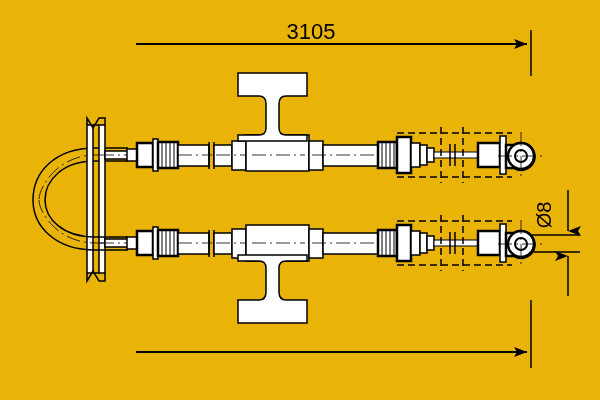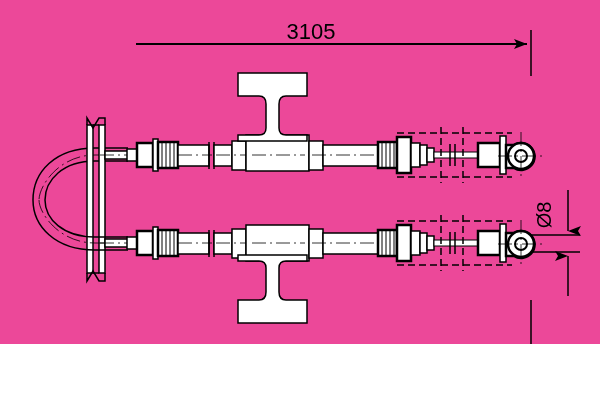--- a/index.html
+++ b/index.html
@@ -3,22 +3,22 @@
 <meta charset="utf-8">
 <style>
   html, body {
     margin: 0;
     padding: 0;
     background: #ffffff;
   }
   #drawing-root {
     position: relative;
     width: 600px;
-    height: 344px;
-    background: #ec4899;
+    height: 400px;
+    background: #eab308;
     font-family: "Liberation Sans", sans-serif;
     overflow: hidden;
   }
   svg.sheet {
     display: block;
     width: 600px;
     height: 400px;
   }
   .ln   { stroke: #000; fill: none; stroke-linecap: butt; }
   .w1   { stroke-width: 1; }

